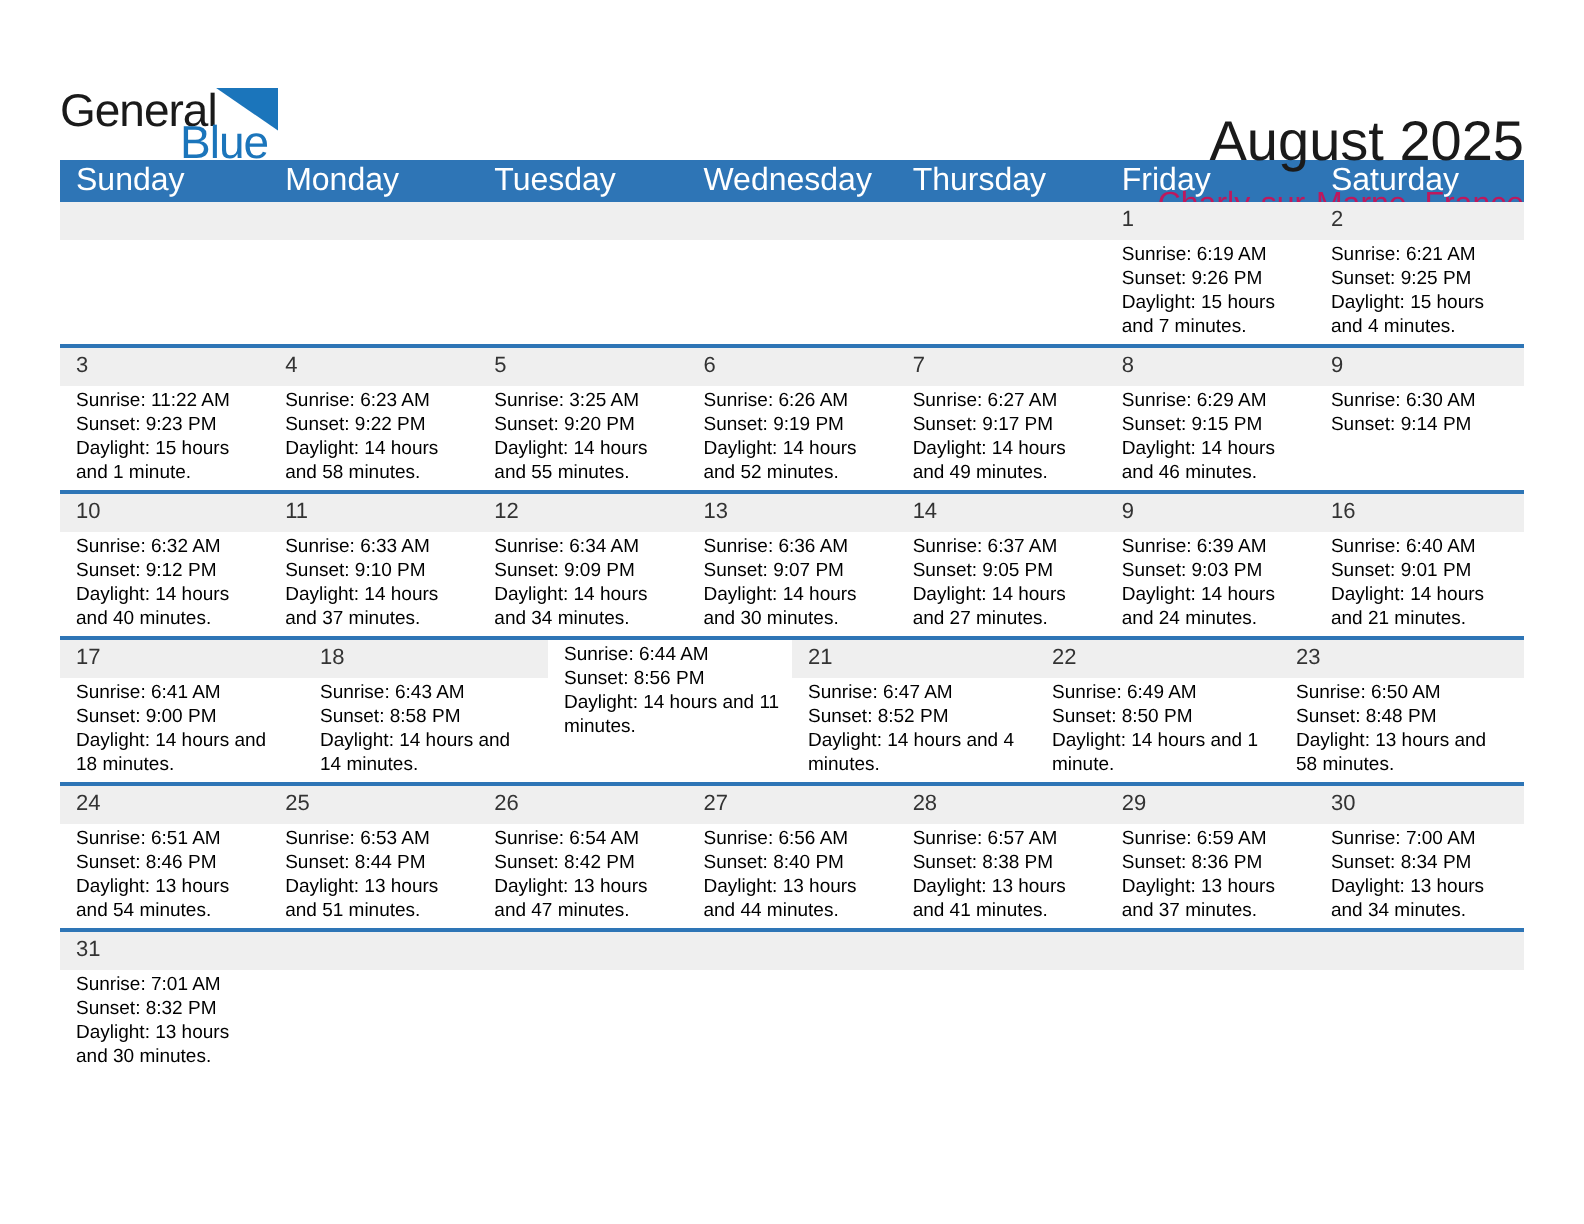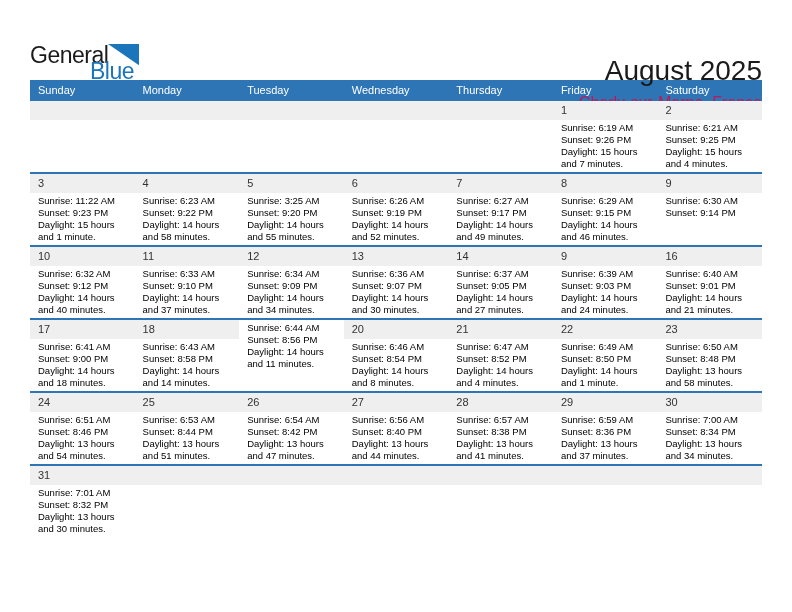--- a/index.html
+++ b/index.html
@@ -14,21 +14,21 @@
   .logo-general { font-size:23px; color:#1a1a1a; letter-spacing:-0.5px; }
   .logo-triangle { width:32px; height:22px; background:#1b75bb; margin-left:-1px;
                    clip-path:polygon(0 0, 100% 0, 100% 100%); }
   .logo-blue { font-size:23px; color:#1b75bb; margin-left:60px; margin-top:-7px; letter-spacing:-0.5px; }
   .titles { text-align:right;margin-top:47px; }
   .title { font-size:28px; color:#1a1a1a; }
   .subtitle { font-size:16px; color:#be185d; margin-top:7px; }
 
   
   .weekday-row { display:flex; height:21px; background:#2e75b6; }
-  .weekday { flex:1 1 0; color:#ffffff; font-size:11px; line-height:21px; padding-left:8px; }
+  .weekday { flex:1 1 0; color:#ffffff; font-size:16px; line-height:21px; padding-left:8px; }
 
   
   .week-row { display:flex; height:73px; border-bottom:2px solid #2e75b6; }
   .week-row.last { border-bottom:none; height:72px; }
   .day-cell { flex:1 1 0; overflow:hidden; }
   .day-num { height:19px; line-height:19px; background:#efefef; font-size:11px;
              color:#333333; padding-left:8px; }
   .day-details { padding:2px 6px 0 8px; font-size:9.5px; line-height:12px; color:#000000; }
 </style>
 </head>
@@ -226,28 +226,20 @@
           </div>
         </div>
         <div class="day-cell">
           <div class="day-details">
             <div>Sunrise: 6:44 AM</div>
             <div>Sunset: 8:56 PM</div>
             <div>Daylight: 14 hours and 11 minutes.</div>
           </div>
         </div>
         <div class="day-cell">
-          <div class="day-num">20</div>
-          <div class="day-details">
-            <div>Sunrise: 6:46 AM</div>
-            <div>Sunset: 8:54 PM</div>
-            <div>Daylight: 14 hours and 8 minutes.</div>
-          </div>
-        </div>
-        <div class="day-cell">
           <div class="day-num">21</div>
           <div class="day-details">
             <div>Sunrise: 6:47 AM</div>
             <div>Sunset: 8:52 PM</div>
             <div>Daylight: 14 hours and 4 minutes.</div>
           </div>
         </div>
         <div class="day-cell">
           <div class="day-num">22</div>
           <div class="day-details">

